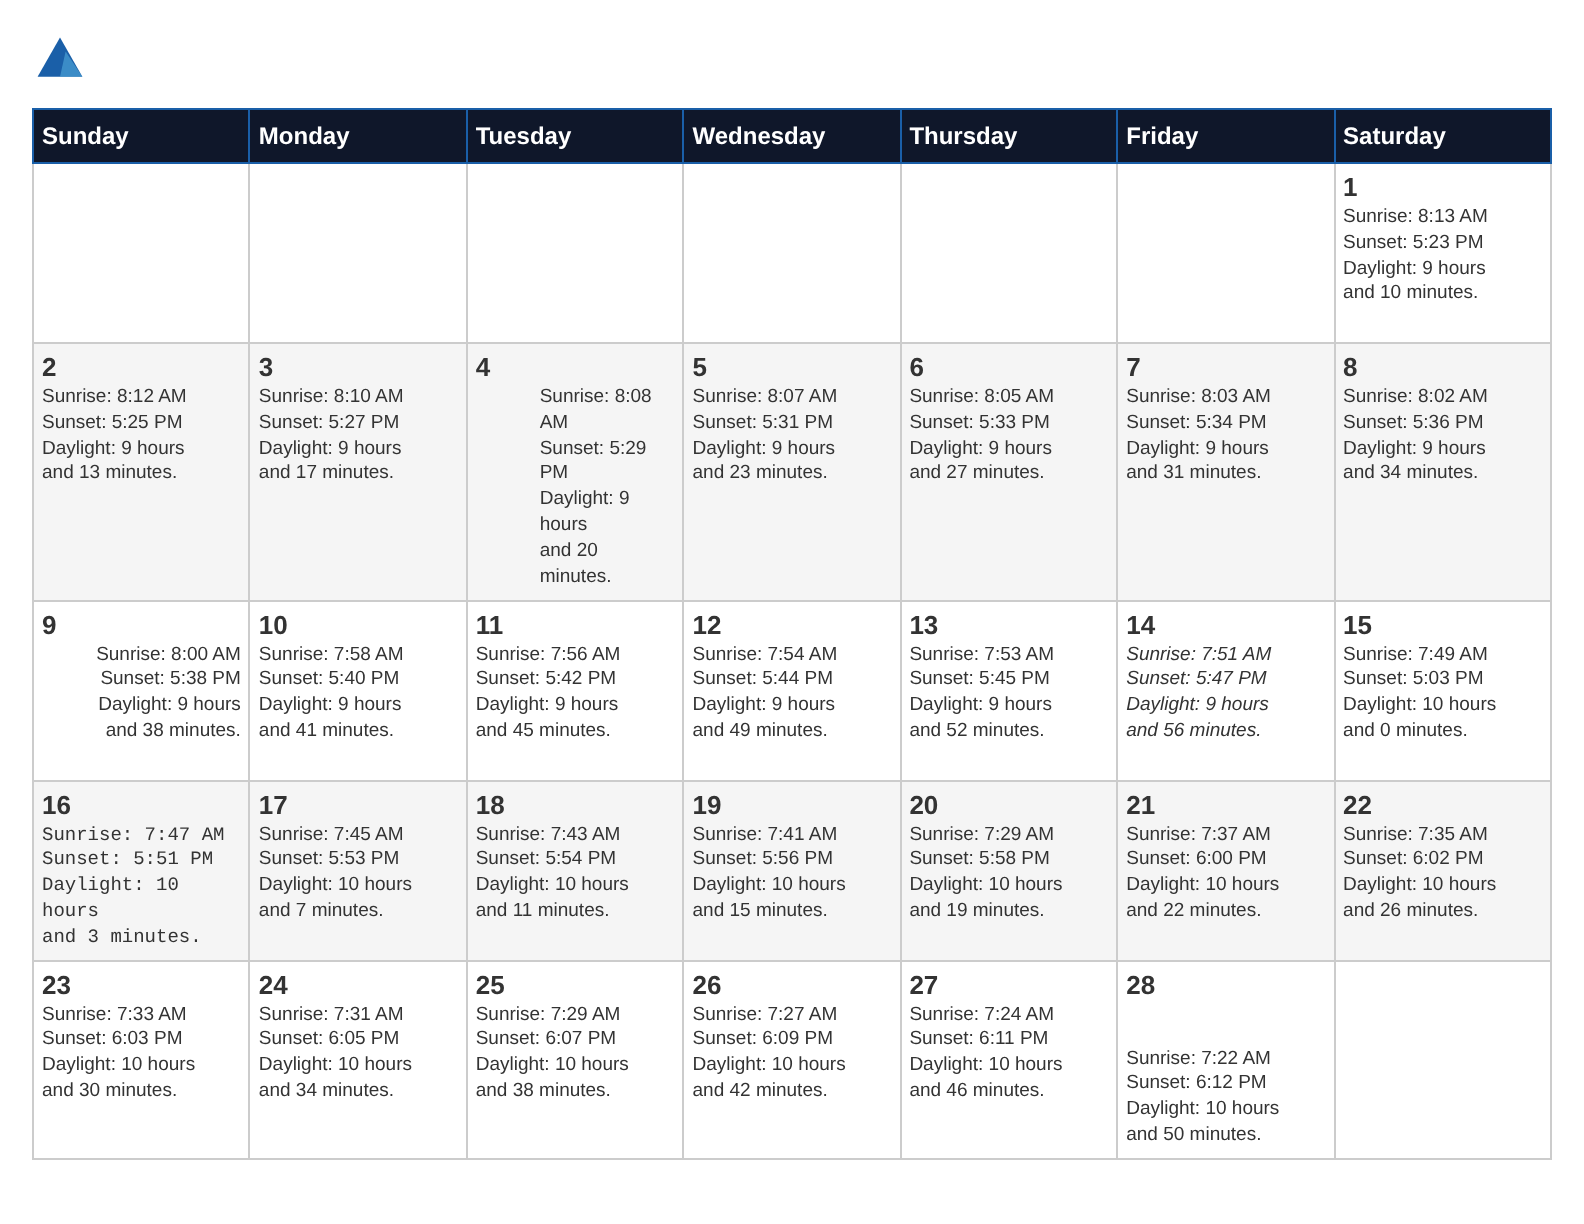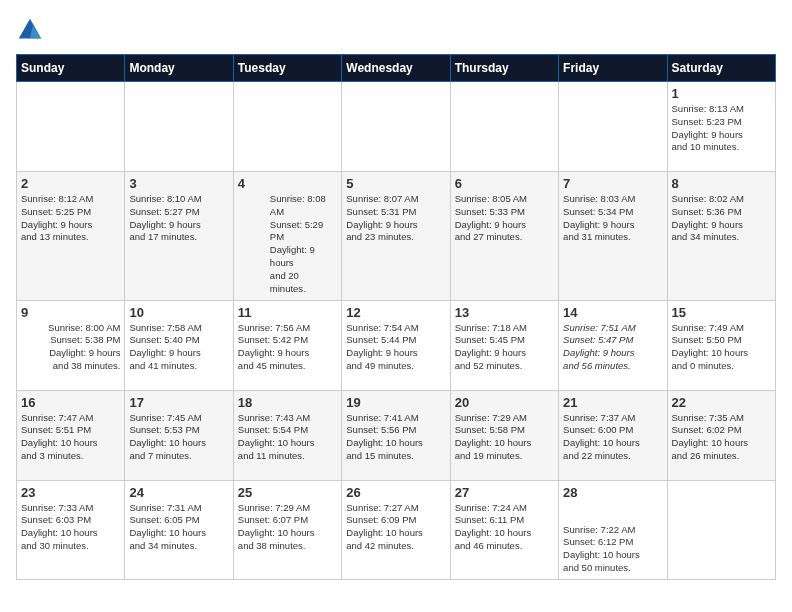--- a/index.html
+++ b/index.html
@@ -217,44 +217,44 @@
         </td>
         <td>
           <span class="day-number">12</span>
           <div class="cell-content" style="white-space: pre-line;">Sunrise: 7:54 AM
 Sunset: 5:44 PM
 Daylight: 9 hours
 and 49 minutes.</div>
         </td>
         <td>
           <span class="day-number">13</span>
-          <div class="cell-content" style="white-space: pre-line;">Sunrise: 7:18 AM
+          <div class="cell-content" style="white-space: pre-line;">Sunrise: 7:53 AM
 Sunset: 5:45 PM
 Daylight: 9 hours
 and 52 minutes.</div>
         </td>
         <td>
           <span class="day-number">14</span>
           <div class="cell-content" style="white-space: pre-line; font-style: italic;">Sunrise: 7:51 AM
 Sunset: 5:47 PM
 Daylight: 9 hours
 and 56 minutes.</div>
         </td>
         <td>
           <span class="day-number">15</span>
           <div class="cell-content" style="white-space: pre-line;">Sunrise: 7:49 AM
-Sunset: 5:50 PM
+Sunset: 5:03 PM
 Daylight: 10 hours
 and 0 minutes.</div>
         </td>
       </tr>
       <tr>
         <td>
           <span class="day-number">16</span>
-          <div class="cell-content" style="white-space: pre-line;">Sunrise: 7:47 AM
+          <div class="cell-content" style="white-space: pre-line; font-family: Liberation Mono, monospace;">Sunrise: 7:47 AM
 Sunset: 5:51 PM
 Daylight: 10 hours
 and 3 minutes.</div>
         </td>
         <td>
           <span class="day-number">17</span>
           <div class="cell-content" style="white-space: pre-line;">Sunrise: 7:45 AM
 Sunset: 5:53 PM
 Daylight: 10 hours
 and 7 minutes.</div>

